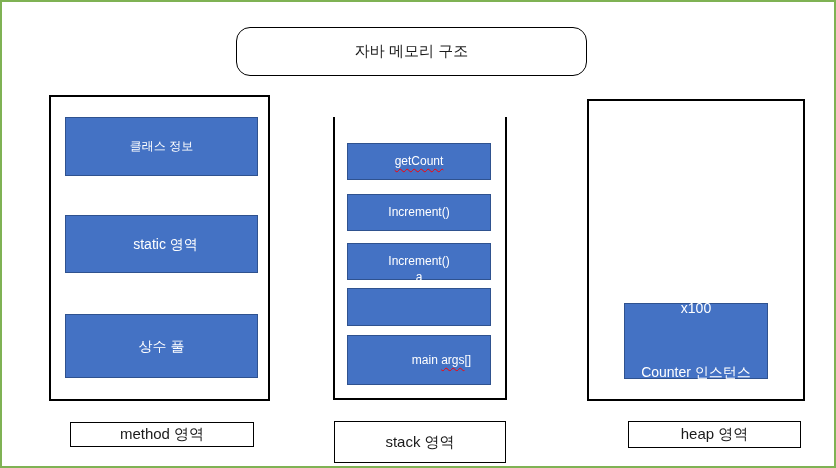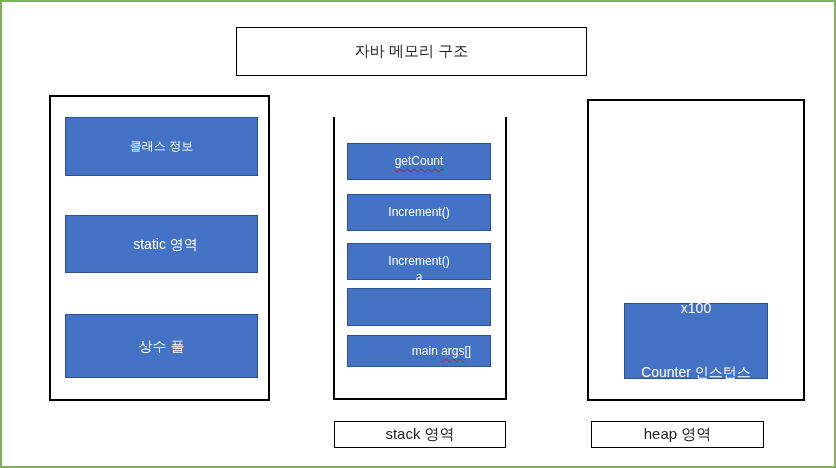--- a/index.html
+++ b/index.html
@@ -64,40 +64,40 @@
 
   .sq {
     text-decoration-line: underline;
     text-decoration-style: wavy;
     text-decoration-color: var(--spell-red);
     text-decoration-thickness: 1px;
     text-underline-offset: 3px;
   }
 
   
-  #title       { left: 234px; top: 25px;  width: 351px; height: 49px; }
+  #title       { left: 234px; top: 25px;  width: 351px; height: 49px; border-radius: 14px; }
 
   #method-box  { left: 47px;  top: 93px;  width: 221px; height: 306px; }
   #shape-class { left: 63px;  top: 115px; width: 193px; height: 59px; }
   #shape-static{ left: 63px;  top: 213px; width: 193px; height: 58px; padding-left: 8px; }
   #shape-pool  { left: 63px;  top: 312px; width: 193px; height: 64px; }
 
   #stack-box   { left: 331px; top: 115px; width: 174px; height: 283px; }
   #frame-0     { left: 345px; top: 141px; width: 144px; height: 37px; }
   #frame-1     { left: 345px; top: 192px; width: 144px; height: 37px; }
   #frame-2     { left: 345px; top: 241px; width: 144px; height: 37px; }
   #frame-3     { left: 345px; top: 286px; width: 144px; height: 38px; }
-  #frame-4     { left: 345px; top: 333px; width: 144px; height: 32px; padding-left: 45px; }
+  #frame-4     { left: 345px; top: 333px; width: 144px; height: 50px; padding-left: 45px; }
 
   #heap-box    { left: 585px; top: 97px;  width: 218px; height: 302px; }
   #shape-heap  { left: 622px; top: 301px; width: 144px; height: 76px; }
 
   #label-method{ left: 68px;  top: 420px; width: 184px; height: 25px; }
-  #label-stack { left: 332px; top: 419px; width: 172px; height: 27px; }
-  #label-heap  { left: 589px; top: 419px; width: 173px; height: 27px; }
+  #label-stack { left: 332px; top: 419px; width: 172px; height: 42px; }
+  #label-heap  { left: 626px; top: 419px; width: 173px; height: 27px; }
 </style>
 </head>
 <body>
 
 <div class="canvas">
 
   <div id="title" class="outline-box title-box">
     <span>자바 메모리 구조</span>
   </div>
 
@@ -138,20 +138,23 @@
     <div><span>main </span><span class="sq">args</span><span>[]</span></div>
   </div>
 
   <div id="heap-box" class="region-container"></div>
 
   <div id="shape-heap" class="shape heap-shape">
     <div>x100</div>
     <div>Counter 인스턴스</div>
   </div>
 
+  <div id="label-method" class="outline-box label-box">
+    <span>method 영역</span>
+  </div>
 
   <div id="label-stack" class="outline-box label-box">
     <span>stack 영역</span>
   </div>
 
   <div id="label-heap" class="outline-box label-box">
     <span>heap 영역</span>
   </div>
 
 </div>

